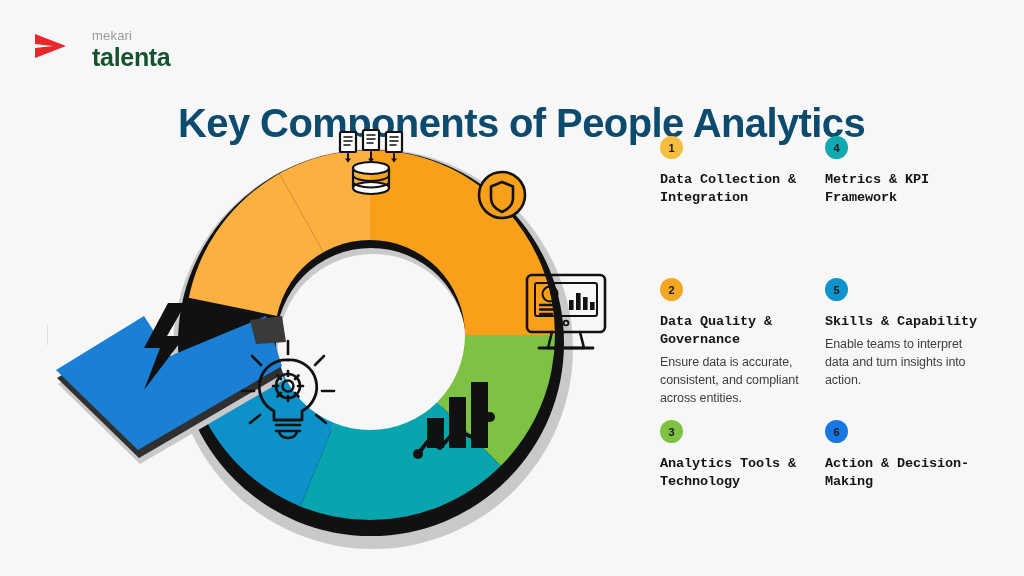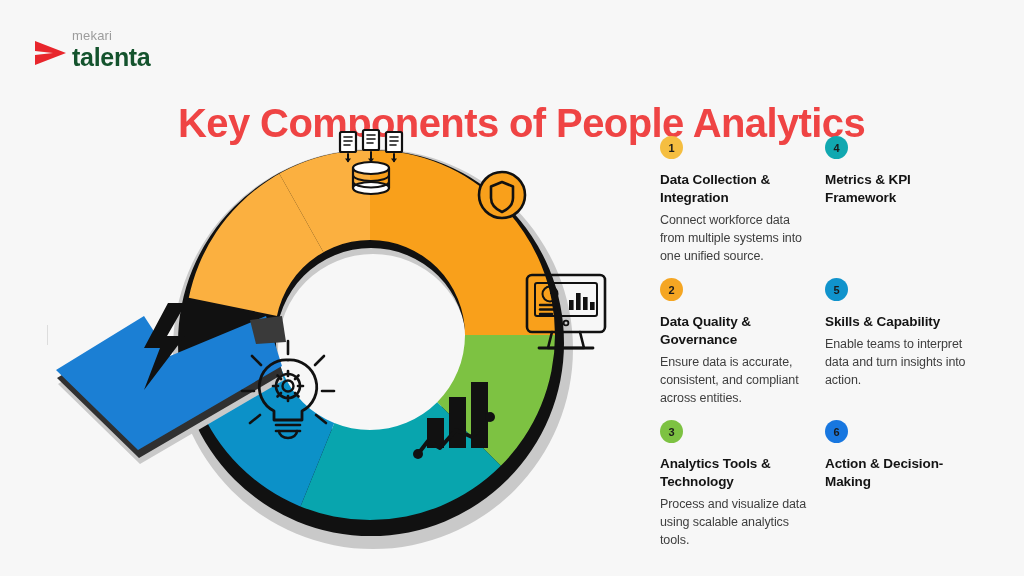--- a/index.html
+++ b/index.html
@@ -15,22 +15,22 @@
     overflow: hidden;
     position: relative;
   }
 
   
   #logo {
     position: absolute;
     left: 33px;
     top: 29px;
     display: flex;
-    align-items: flex-end;
-    gap: 3px;
+    align-items: flex-start;
+    gap: 23px;
   }
   #logo .mark {
     width: 36px;
     height: 34px;
     display: block;
   }
   #logo .words {
     display: flex;
     flex-direction: column;
     line-height: 1;
@@ -49,21 +49,21 @@
     letter-spacing: -0.3px;
   }
 
   
   #page-title {
     position: absolute;
     left: 178px;
     top: 74px;
     font-size: 40px;
     font-weight: 700;
-    color: #ef4444;
+    color: #0c4a6e;
     letter-spacing: -0.6px;
     white-space: nowrap;
     font-family: "Liberation Sans", sans-serif;
   }
 
   
   #diagram {
     position: absolute;
     left: 20px;
     top: 120px;
@@ -98,20 +98,21 @@
     color: #1a1a1a;
     margin-bottom: 12px;
   }
   .item-title {
     font-size: 13.5px;
     font-weight: 700;
     color: #141414;
     line-height: 1.32;
     margin-bottom: 4px;
     letter-spacing: -0.1px;
+    font-family: Liberation Mono, monospace;
   }
   .item-desc {
     font-size: 12.5px;
     font-weight: 400;
     color: #3E3E3E;
     line-height: 1.46;
     letter-spacing: -0.1px;
   }
 
   
@@ -296,21 +297,20 @@
     <path d="M 148 183 L 124 228 L 140 228 L 124 270 L 165 216 L 147 216 L 166 183 Z" fill="#111111"></path>
   </g>
 </svg>
 </div>
 
 <div id="items">
 
   <div class="item">
     <div class="badge" style="background: rgb(245, 190, 65);">1</div>
     <div class="item-title">Data Collection &amp; Integration</div>
-    <div class="item-desc">Connect workforce data from multiple systems into one unified source.</div>
   </div>
 
   <div class="item">
     <div class="badge" style="background: rgb(17, 168, 176);">4</div>
     <div class="item-title">Metrics &amp; KPI Framework</div>
   </div>
 
   <div class="item">
     <div class="badge" style="background: rgb(245, 166, 35);">2</div>
     <div class="item-title">Data Quality &amp; Governance</div>
@@ -319,21 +319,20 @@
 
   <div class="item">
     <div class="badge" style="background: rgb(16, 147, 204);">5</div>
     <div class="item-title">Skills &amp; Capability</div>
     <div class="item-desc">Enable teams to interpret data and turn insights into action.</div>
   </div>
 
   <div class="item">
     <div class="badge" style="background: rgb(125, 194, 66);">3</div>
     <div class="item-title">Analytics Tools &amp; Technology</div>
-    <div class="item-desc">Process and visualize data using scalable analytics tools.</div>
   </div>
 
   <div class="item">
     <div class="badge" style="background: rgb(24, 119, 224);">6</div>
     <div class="item-title">Action &amp; Decision-Making</div>
   </div>
 
 </div>
 
 </body></html>

